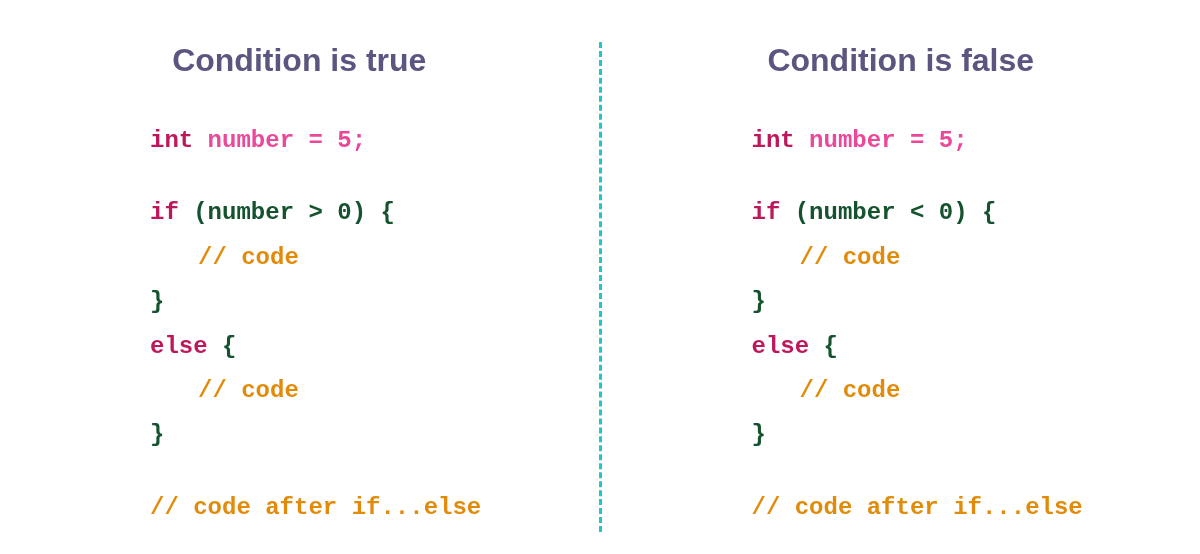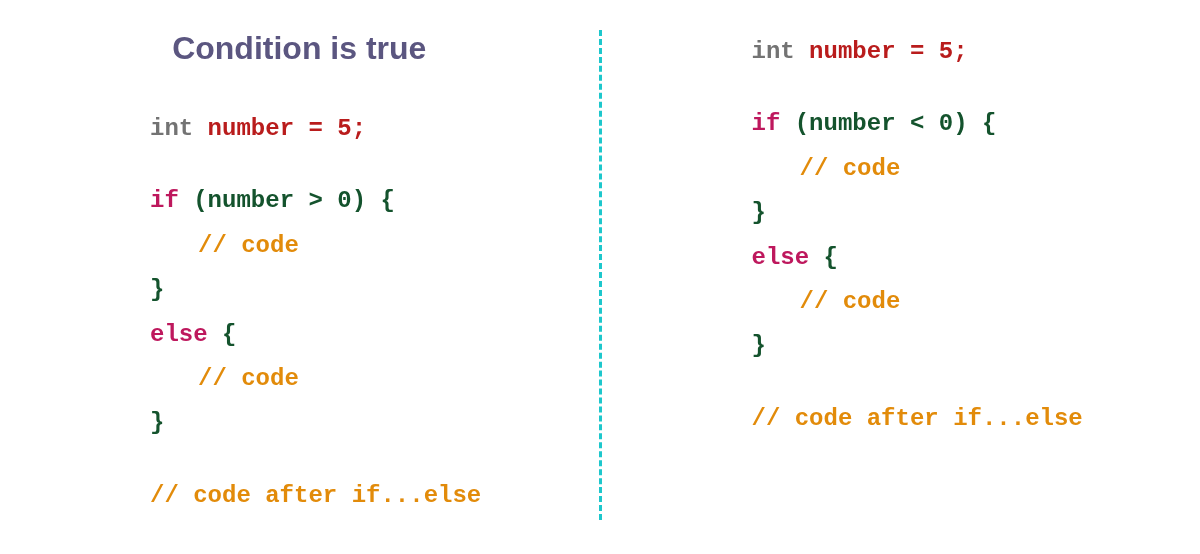--- a/index.html
+++ b/index.html
@@ -12,21 +12,21 @@
       font-family: 'Courier New', Consolas, monospace;
       font-weight: bold;
       width: 1200px;
       height: 554px;
       position: relative;
     }
     .container {
       display: flex;
       align-items: flex-start;
       justify-content: space-between;
-      padding: 30px 20px;
+      padding: 42px 20px;
       height: 100%;
     }
     .panel {
       flex: 1;
       position: relative;
       padding: 0 40px;
     }
     .divider {
       width: 0;
       border-left: 3px dashed #1dc7cc;
@@ -43,23 +43,23 @@
     }
     .code-block {
       position: relative;
       margin-left: 90px;
       font-size: 24px;
       line-height: 1.85;
     }
     .code-line {
       white-space: pre;
     }
-    .kw-type { color: #737373; }
+    .kw-type { color: #be185d; }
     .kw-ctrl { color: #be185d; }
-    .ident { color: #b91c1c; }
+    .ident { color: #ec4899; }
     .punct { color: #14532d; }
     .comment { color: #e28b0a; }
     .indent1 { padding-left: 48px; }
     .spacer { height: 28px; }
     .arrow-svg {
       position: absolute;
       left: 0;
       top: 0;
       pointer-events: none;
     }
@@ -89,20 +89,21 @@
       <div class="code-line indent1"><span class="comment">// code</span></div>
       <div class="code-line"><span class="punct">}</span></div>
       <div class="spacer"></div>
       <div class="code-line"><span class="comment">// code after if...else</span></div>
     </div>
   </div>
 
   <div class="divider"></div>
 
   <div class="panel">
+    <div class="title">Condition is false</div>
     <div class="code-block">
       <svg class="arrow-svg" width="120" height="450" viewBox="0 0 120 450">
 
         <path d="M 0 82 L -50 82 L -50 215 L -8 215" stroke="#0cd2d8" stroke-width="4" fill="none"></path>
         <path d="M -8 215 L -20 208 L -20 222 Z" fill="#0cd2d8"></path>
 
         <path d="M 0 303 L -60 303 L -60 395 L -8 395" stroke="#0cd2d8" stroke-width="4" fill="none"></path>
         <path d="M -8 395 L -20 388 L -20 402 Z" fill="#0cd2d8"></path>
       </svg>
       <div class="code-line"><span class="kw-type">int</span><span class="ident"> number = 5;</span></div>

